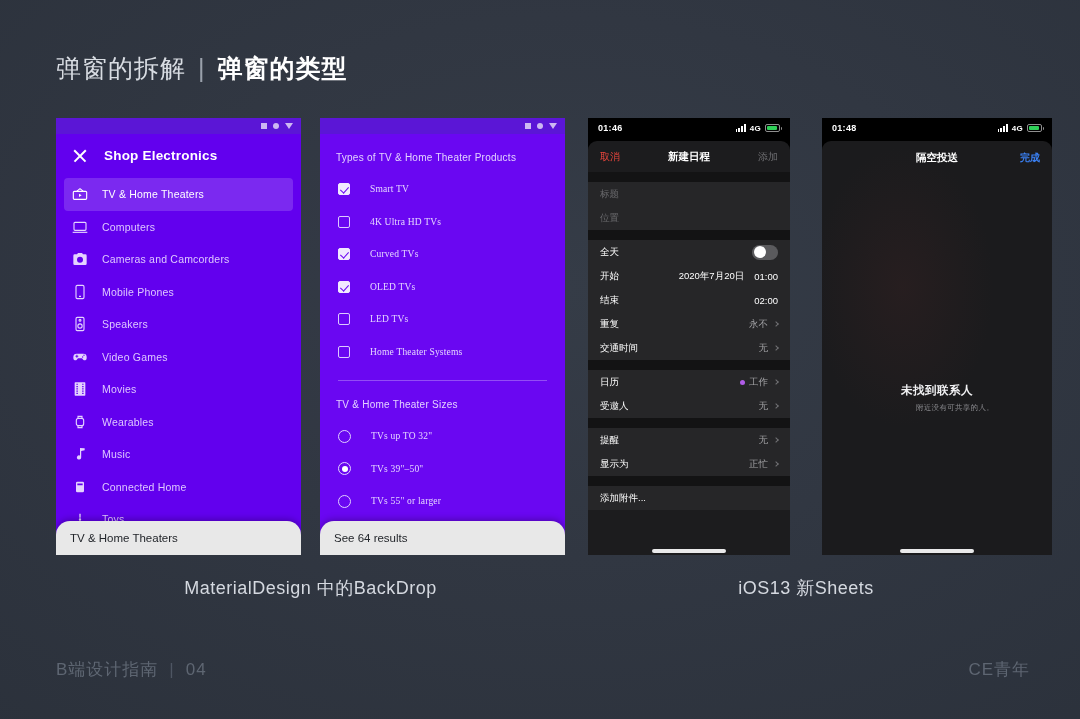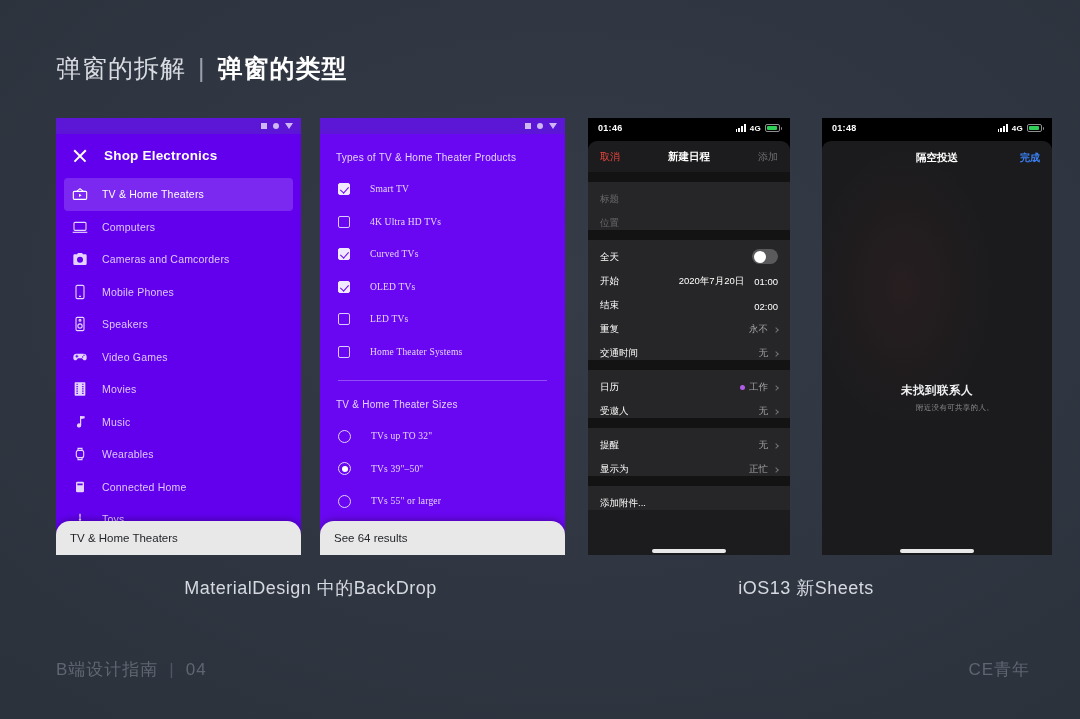--- a/index.html
+++ b/index.html
@@ -164,21 +164,21 @@
     padding: 0 12px; height: 31px;
     font-size: 10px;
   }
   .ios-nav-cancel { color: #e8453c; font-weight: 500; }
   .ios-nav-title  { color: #ffffff; font-weight: 700; font-size: 10.5px; }
   .ios-nav-add    { color: #6d6d70; font-weight: 500; }
 
   .ios-gap { height: 10px; background: #131314; }
   .ios-group { background: #262628; }
   .ios-row {
-    display: flex; align-items: flex-end; justify-content: space-between;
+    display: flex; align-items: center; justify-content: space-between;
     height: 24px; padding: 0 12px;
     font-size: 9.5px; color: #ffffff;
   }
   .ios-row.placeholder { color: #6b6b6e; }
   .ios-row-right {
     display: flex; align-items: center; gap: 4px;
     color: #a5a5a8; font-size: 9.5px;
   }
   .ios-row-right .val-white { color: #ffffff; }
   .chev {
@@ -334,35 +334,35 @@
         <span class="ic">
             <svg viewBox="0 0 24 24" width="16" height="16" fill="currentColor">
               <path d="M5 2h14a1 1 0 0 1 1 1v18a1 1 0 0 1-1 1H5a1 1 0 0 1-1-1V3a1 1 0 0 1 1-1zm1.6 2.2v1.6h2.2V4.2H6.6zm8.6 0v1.6h2.2V4.2h-2.2zM6.6 7.6v1.6h2.2V7.6H6.6zm8.6 0v1.6h2.2V7.6h-2.2zM6.6 11v1.6h2.2V11H6.6zm8.6 0v1.6h2.2V11h-2.2zM6.6 14.4V16h2.2v-1.6H6.6zm8.6 0V16h2.2v-1.6h-2.2zM6.6 17.8v1.6h2.2v-1.6H6.6zm8.6 0v1.6h2.2v-1.6h-2.2z"></path>
             </svg>
           </span>
         <span>Movies</span>
       </div>
 
       <div class="md-item">
         <span class="ic">
-            <svg viewBox="0 0 24 24" width="16" height="16" fill="currentColor">
-              <path d="M12 3v11.2a3.2 3.2 0 1 0 1.8 2.9V7.6l5.2-1.3V3.2L12 3z"></path>
-            </svg>
-          </span>
-        <span>Music</span>
-      </div>
-
-      <div class="md-item">
-        <span class="ic">
             <svg viewBox="0 0 24 24" width="16" height="16" fill="none" stroke="currentColor" stroke-width="1.7">
               <rect x="6.5" y="6.5" width="11" height="11" rx="3"></rect>
               <path d="M9 6.5V3.5h6v3M9 17.5v3h6v-3"></path>
             </svg>
           </span>
         <span>Wearables</span>
+      </div>
+
+      <div class="md-item">
+        <span class="ic">
+            <svg viewBox="0 0 24 24" width="16" height="16" fill="currentColor">
+              <path d="M12 3v11.2a3.2 3.2 0 1 0 1.8 2.9V7.6l5.2-1.3V3.2L12 3z"></path>
+            </svg>
+          </span>
+        <span>Music</span>
       </div>
 
       <div class="md-item">
         <span class="ic">
             <svg viewBox="0 0 24 24" width="16" height="16" fill="currentColor">
               <path d="M8 4h8a2 2 0 0 1 2 2v12a2 2 0 0 1-2 2H8a2 2 0 0 1-2-2V6a2 2 0 0 1 2-2zm0 2.6v2.8h8V6.6H8z"></path>
             </svg>
           </span>
         <span>Connected Home</span>
       </div>

